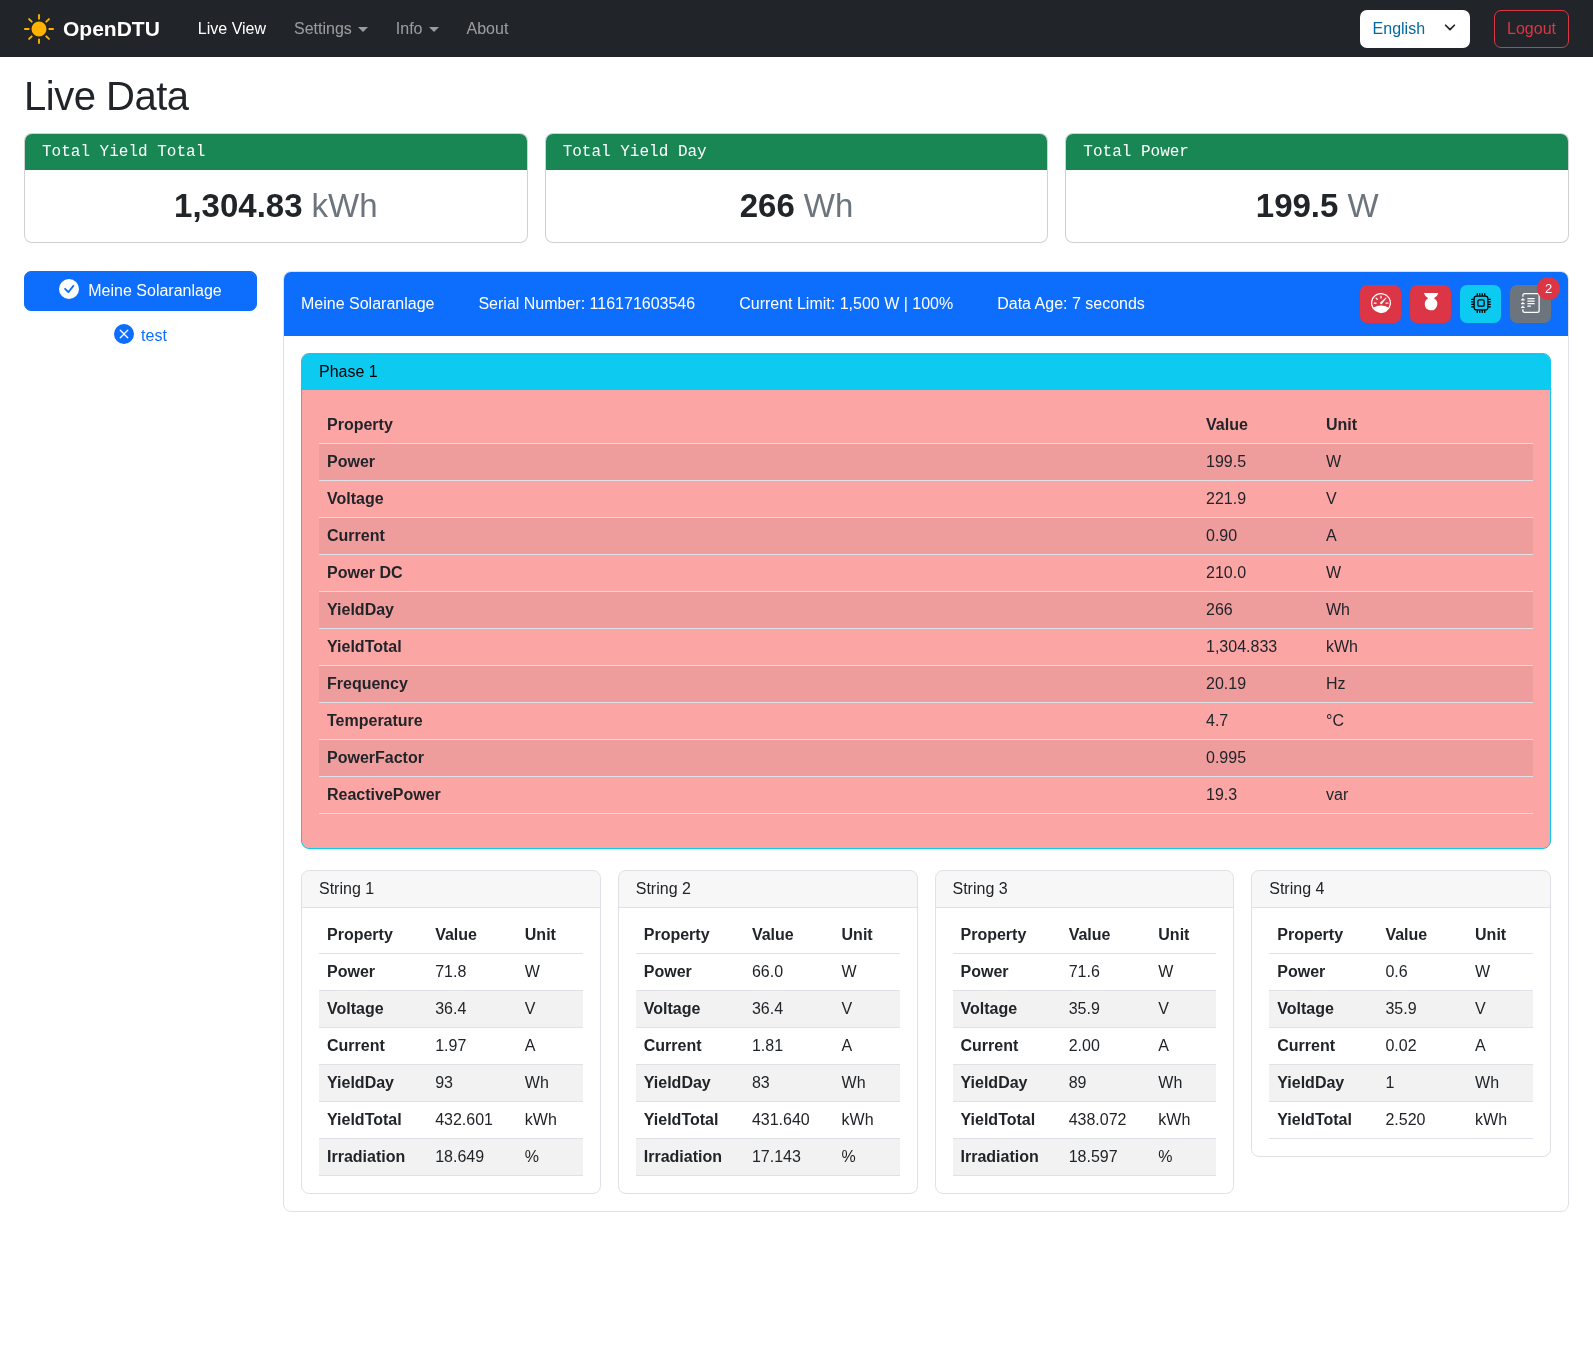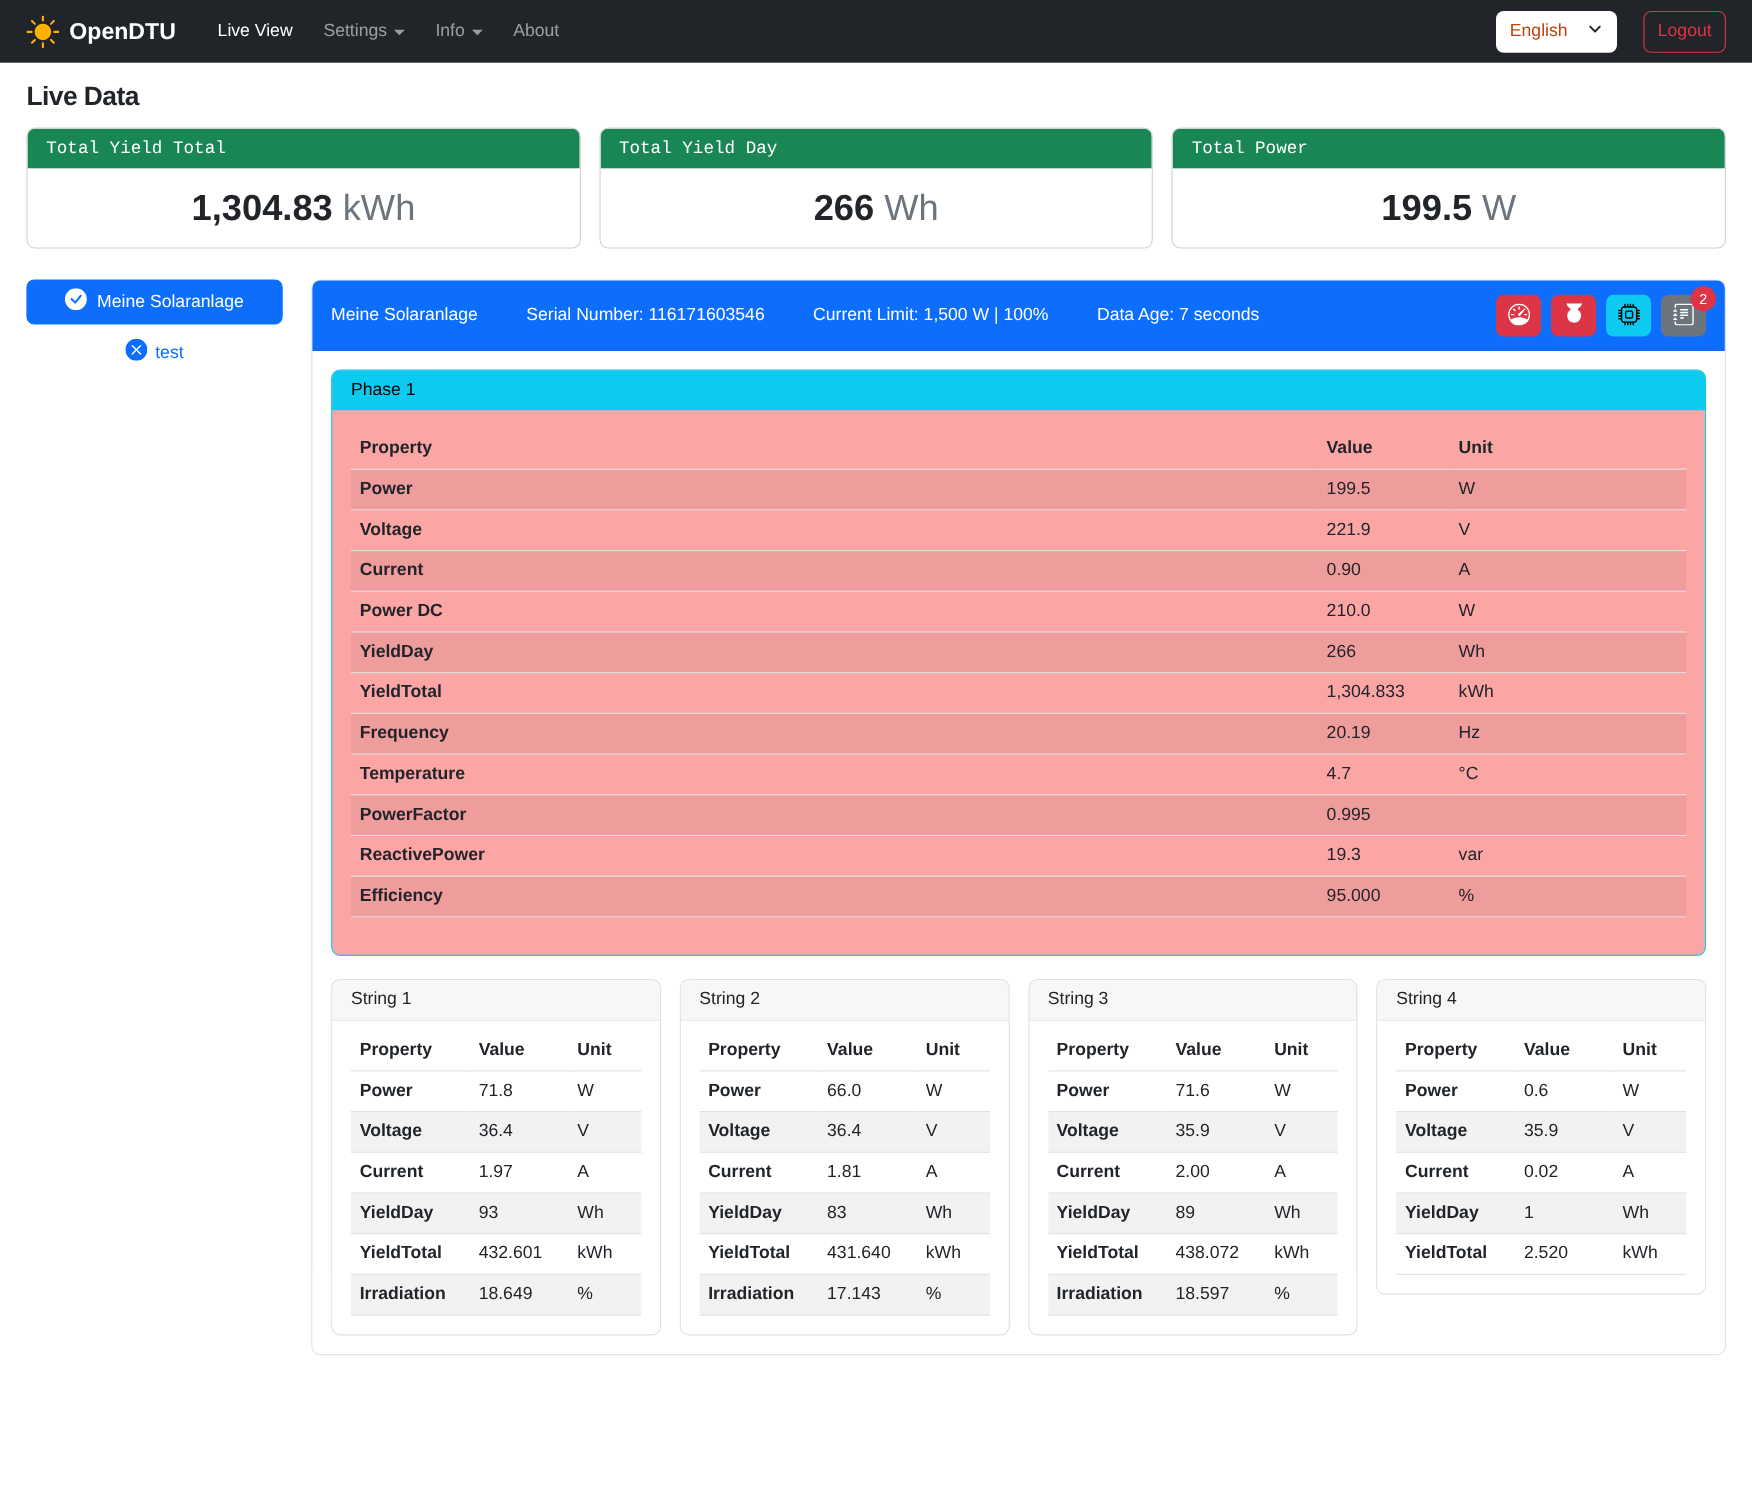--- a/index.html
+++ b/index.html
@@ -23,32 +23,32 @@
     display:flex; align-items:center; gap:6px;
   }
   .nav-link.active { color:#fff; }
   .caret {
     display:inline-block; width:0; height:0; margin-top:2px;
     border-left:5px solid transparent; border-right:5px solid transparent;
     border-top:5px solid rgba(255,255,255,.55);
   }
   .nav-right { margin-left:auto; display:flex; align-items:center; gap:24px; }
   .lang-select {
-    background:#fff; color:#c2410c; border-radius:7px; height:38px;
+    background:#fff; color:#0369a1; border-radius:7px; height:38px;
     display:flex; align-items:center; gap:18px; padding:0 13px; cursor:pointer;
   }
   .logout-btn {
     background:transparent; color:#dc3545; border:1px solid #dc3545;
     border-radius:7px; height:38px; padding:0 12px; font-size:16px;
     font-family:inherit; cursor:pointer;
   }
 
   
   .container { padding:0 24px; }
-  h1.page-title { font-size:24px; font-weight:700; margin:17px 0 14px 0; letter-spacing:-.5px; }
+  h1.page-title { font-size:40px; font-weight:400; margin:17px 0 14px 0; letter-spacing:-.5px; }
 
   
   .summary-row { display:grid; grid-template-columns:repeat(3,1fr); gap:17px; margin-bottom:28px; }
   .s-card { border:1px solid rgba(0,0,0,.18); border-radius:8px; background:#fff; overflow:hidden; }
   .s-card-header { background:#198754; color:#fff; padding:9px 17px; font-size:16px;font-family:Liberation Mono, monospace; }
   .s-card-body { padding:17px; text-align:center; }
   .s-value { font-size:33px; font-weight:700; color:#212529; }
   .s-unit  { font-size:33px; font-weight:400; color:#6c757d; margin-left:9px; }
 
   
@@ -302,25 +302,20 @@
                 <tr>
                     <th scope="row">PowerFactor</th>
                     <td class="num">0.995</td>
                     <td></td>
                   </tr>
                 <tr>
                     <th scope="row">ReactivePower</th>
                     <td class="num">19.3</td>
                     <td>var</td>
                   </tr>
-                <tr>
-                    <th scope="row">Efficiency</th>
-                    <td class="num">95.000</td>
-                    <td>%</td>
-                  </tr>
               </tbody>
             </table>
           </div>
         </div>
 
         <div class="strings-row">
 
           <div class="str-card">
             <div class="str-header">String 1</div>
             <div class="str-body">

